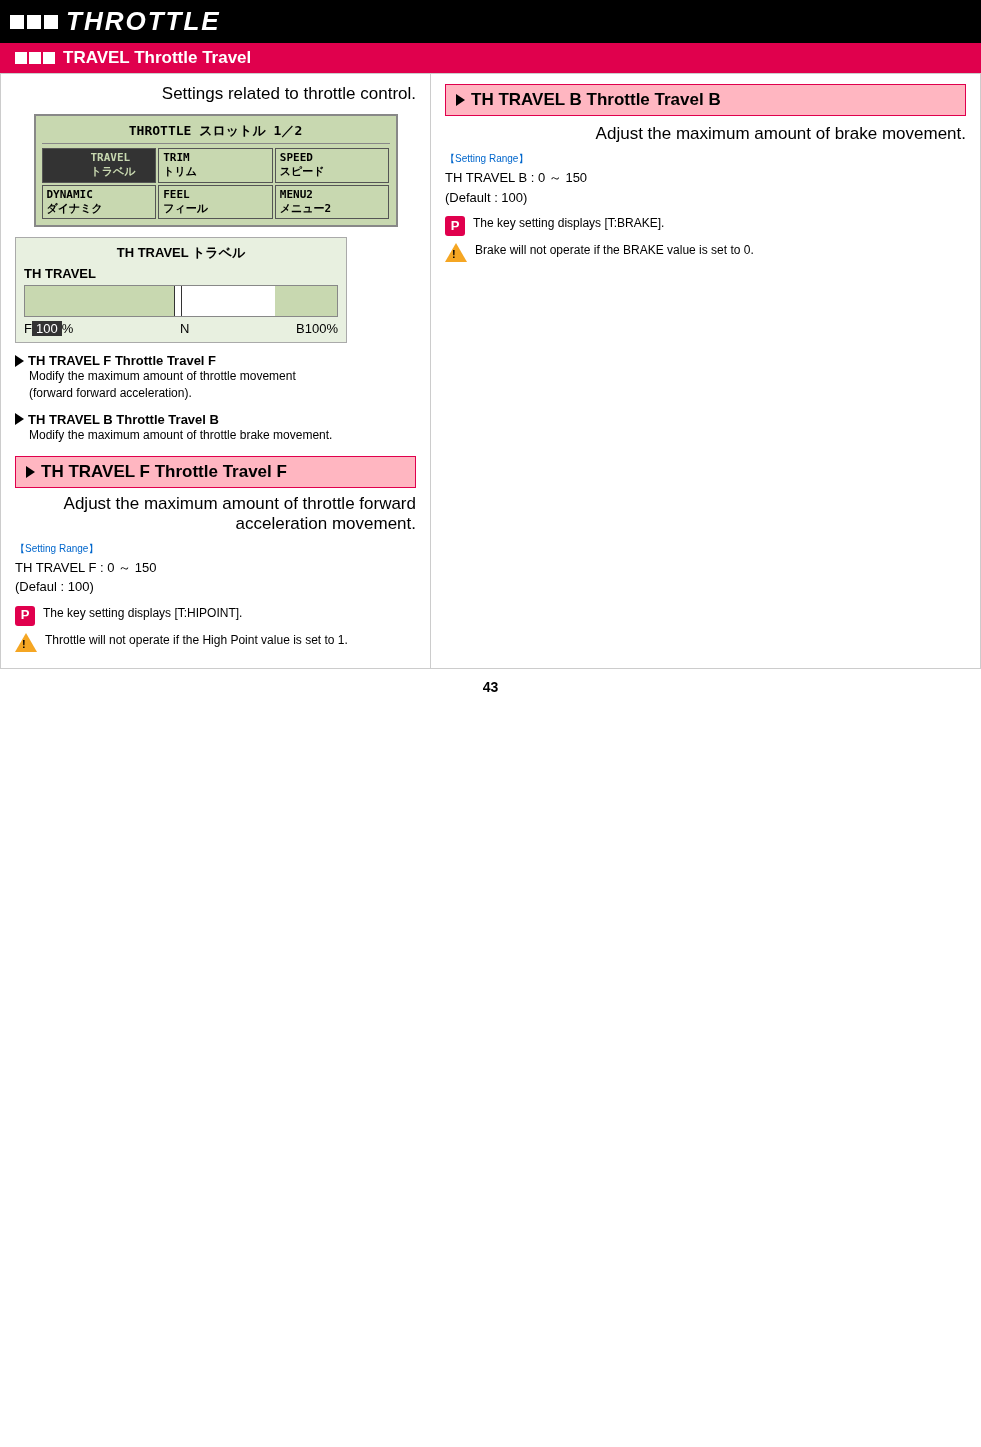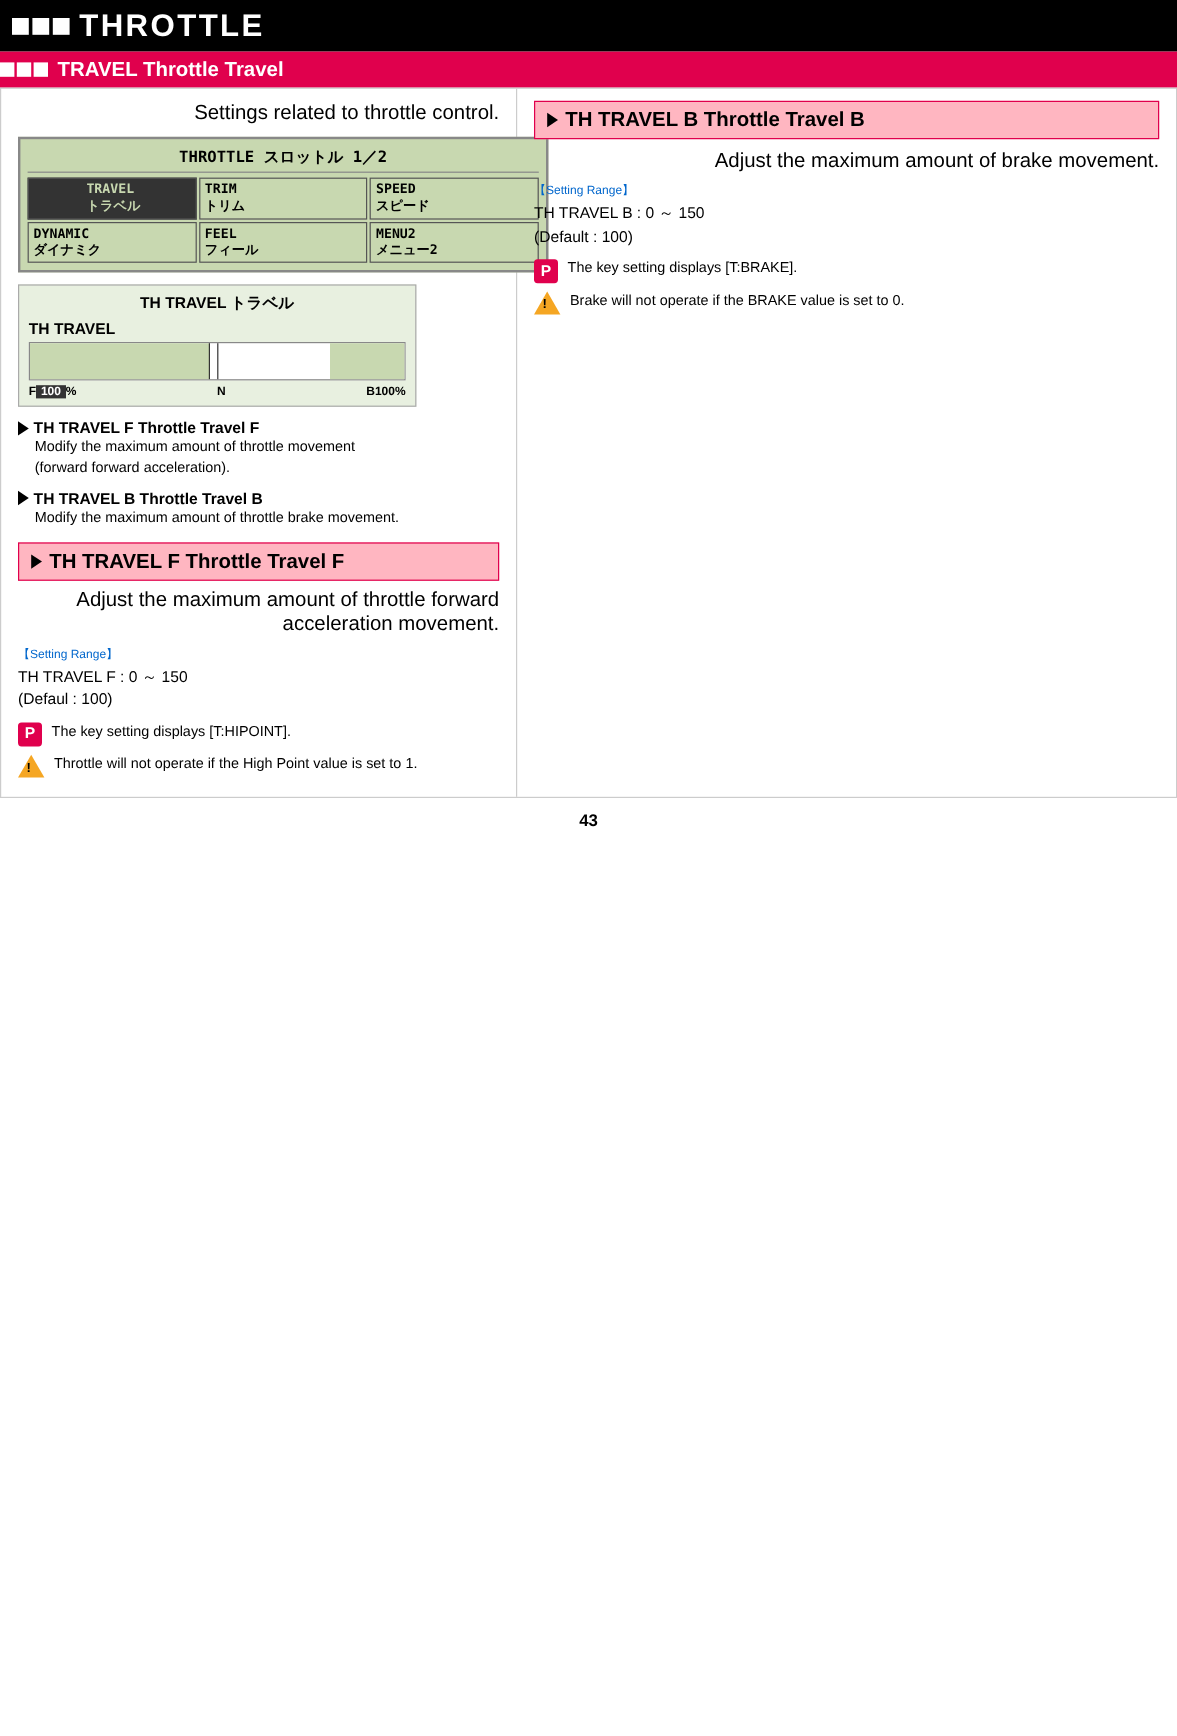--- a/index.html
+++ b/index.html
@@ -26,27 +26,28 @@
     }
     .header-icon-sq {
       width: 14px; height: 14px;
       background: #fff;
       display: inline-block;
     }
     .header-title {
       font-size: 26px;
       font-weight: 900;
       letter-spacing: 2px;
+      font-style: italic;
     }
 
     
     .section-bar {
       background: #e0004d;
       color: #fff;
-      padding: 5px 0;
+      padding: 5px 15px;
       display: flex;
       align-items: center;
       gap: 8px;
     }
     .section-bar-icons {
       display: flex; gap: 2px;
     }
     .section-bar-icon-sq {
       width: 12px; height: 12px;
       background: #fff;
@@ -71,21 +72,21 @@
     .right-col {
       flex: 1;
       padding: 10px 14px;
     }
 
     
     .lcd-screen {
       border: 2px solid #888;
       background: #c8d8b0;
       margin: 10px auto;
-      width: 442px;
+      width: 364px;
       font-family: monospace;
       padding: 6px;
     }
     .lcd-top-line {
       font-size: 13px;
       font-weight: bold;
       text-align: center;
       border-bottom: 1px solid #888;
       padding-bottom: 3px;
       margin-bottom: 4px;
@@ -150,22 +151,22 @@
     .th-travel-center-line {
       position: absolute;
       left: 50%;
       top: 0; bottom: 0;
       width: 1px;
       background: #333;
     }
     .th-travel-values {
       display: flex;
       justify-content: space-between;
-      font-size: 10px;
-      font-weight: bold;
+      font-size: 13px;
+      font-weight: normal;
       margin-top: 2px;
       align-items: center;
     }
     .th-travel-f-val {
       background: #333;
       color: #fff;
       padding: 0 4px;
     }
 
     

